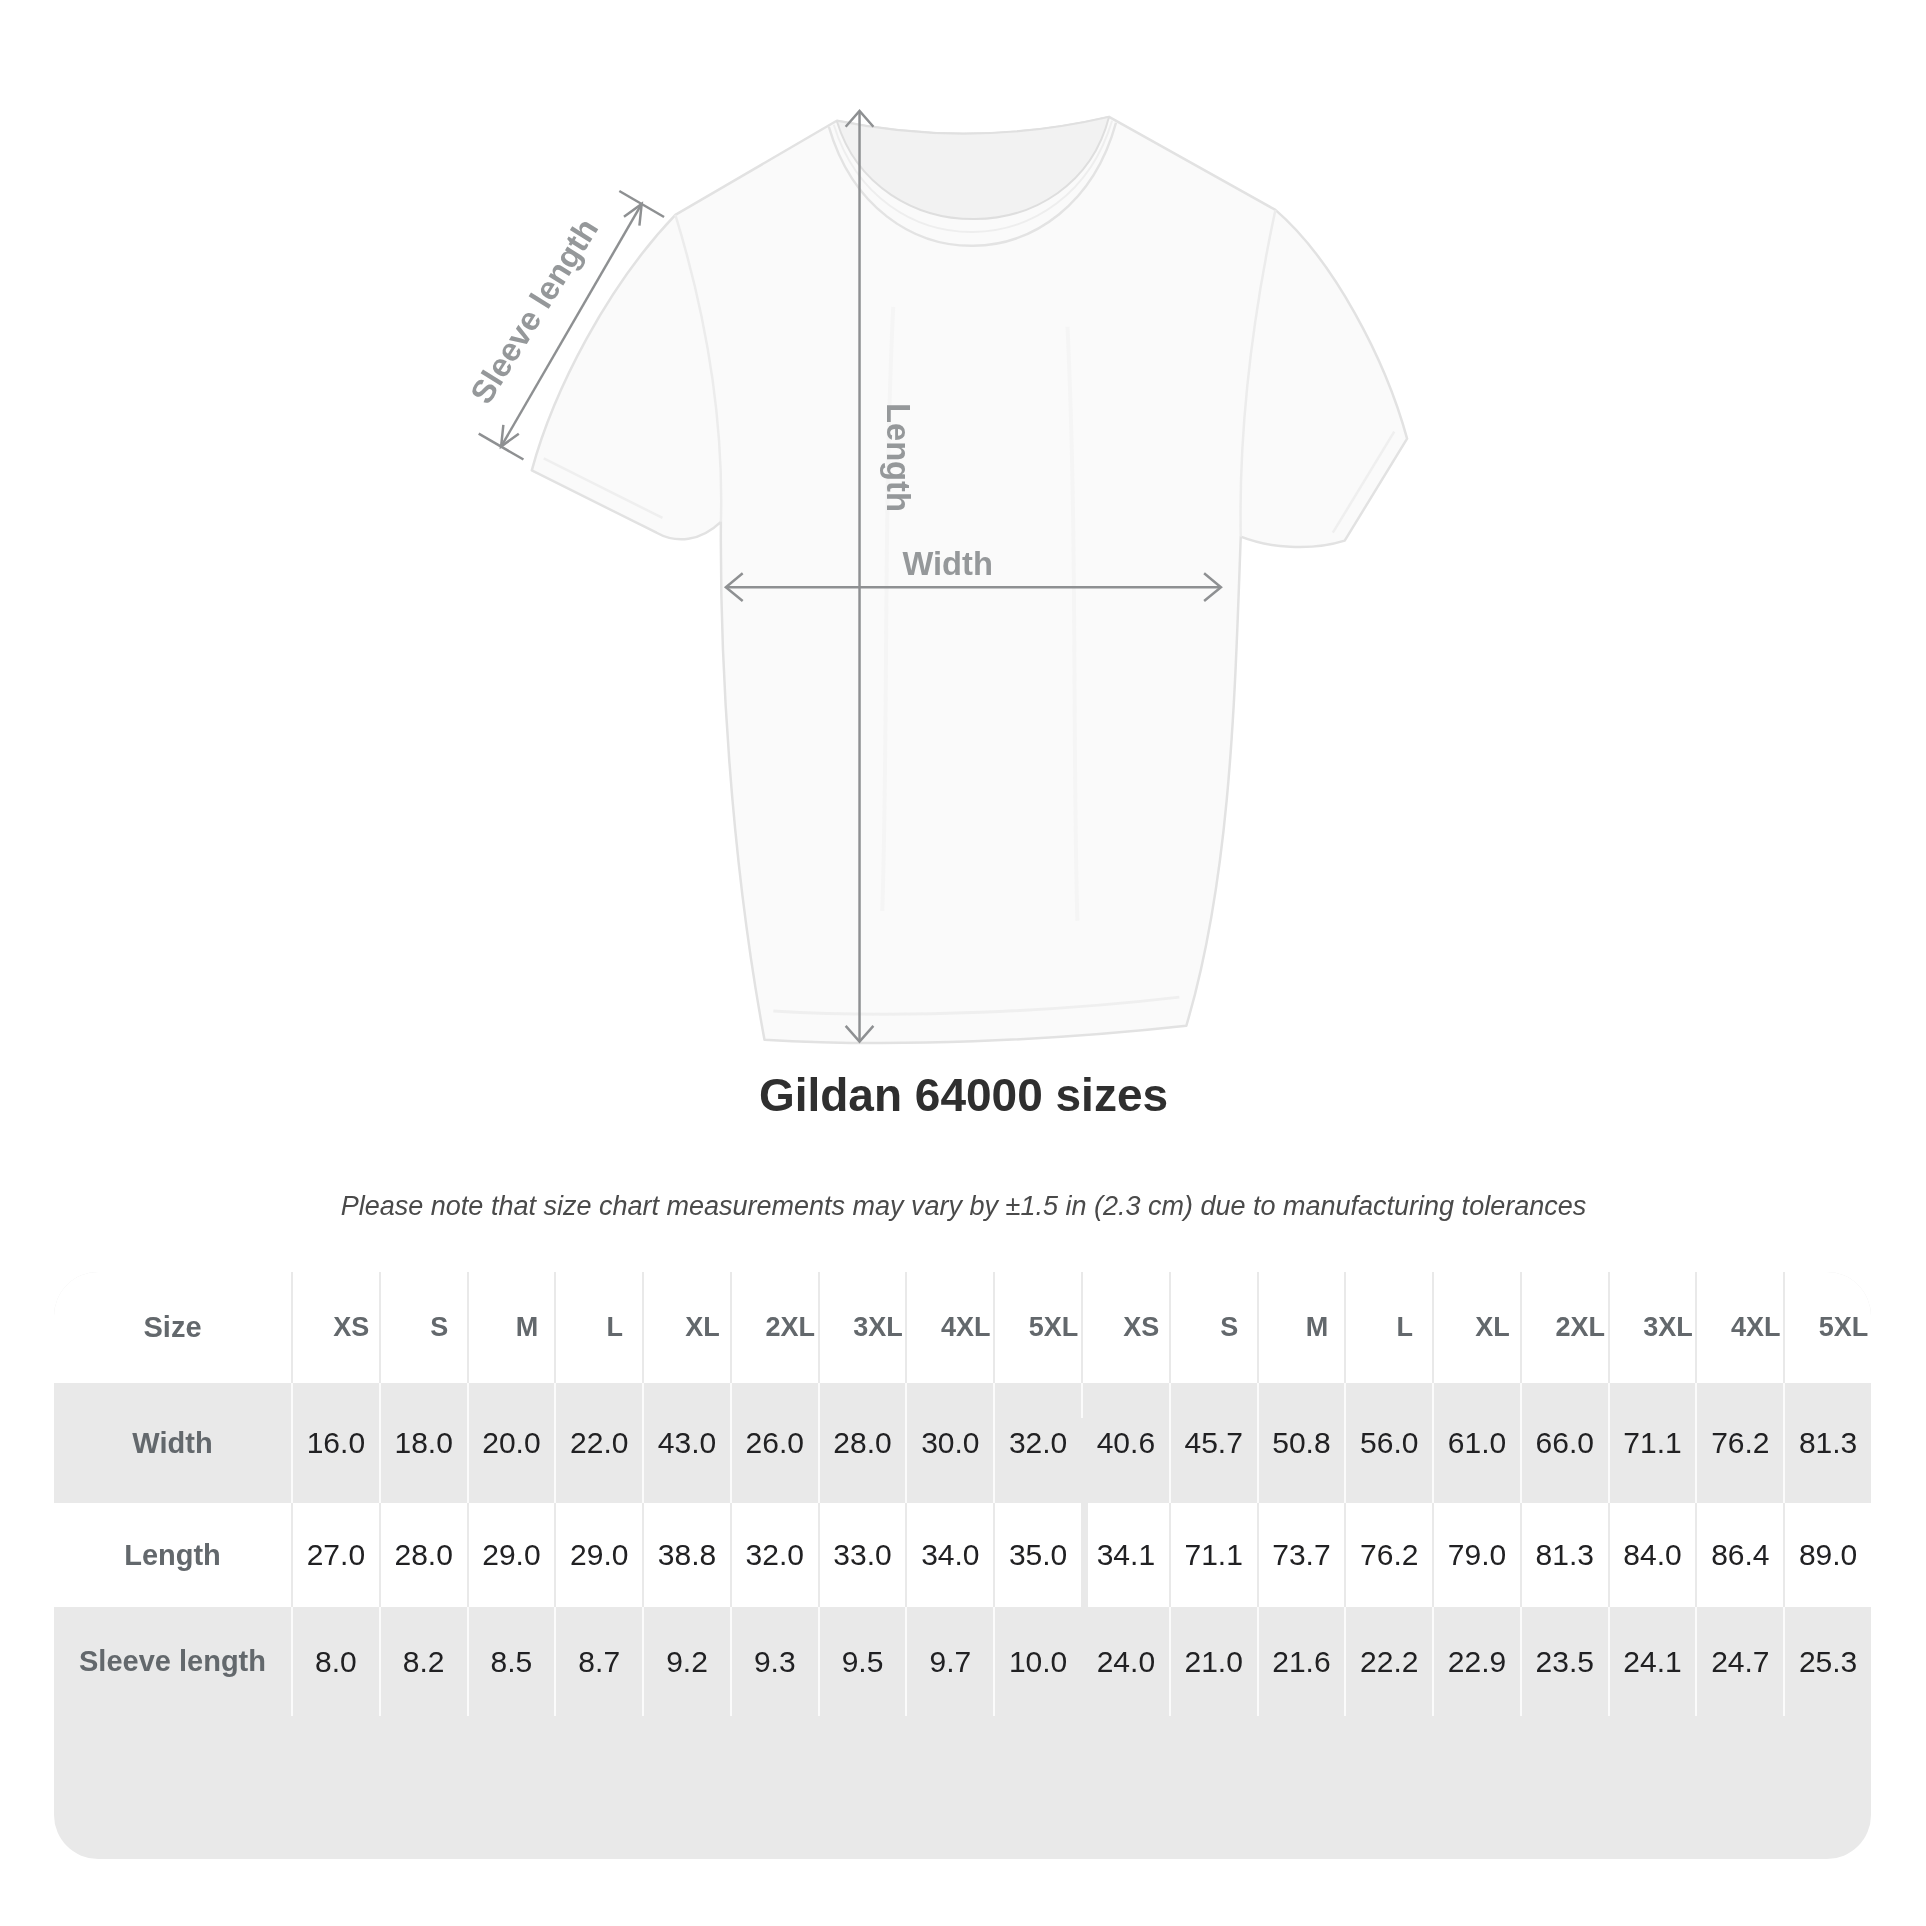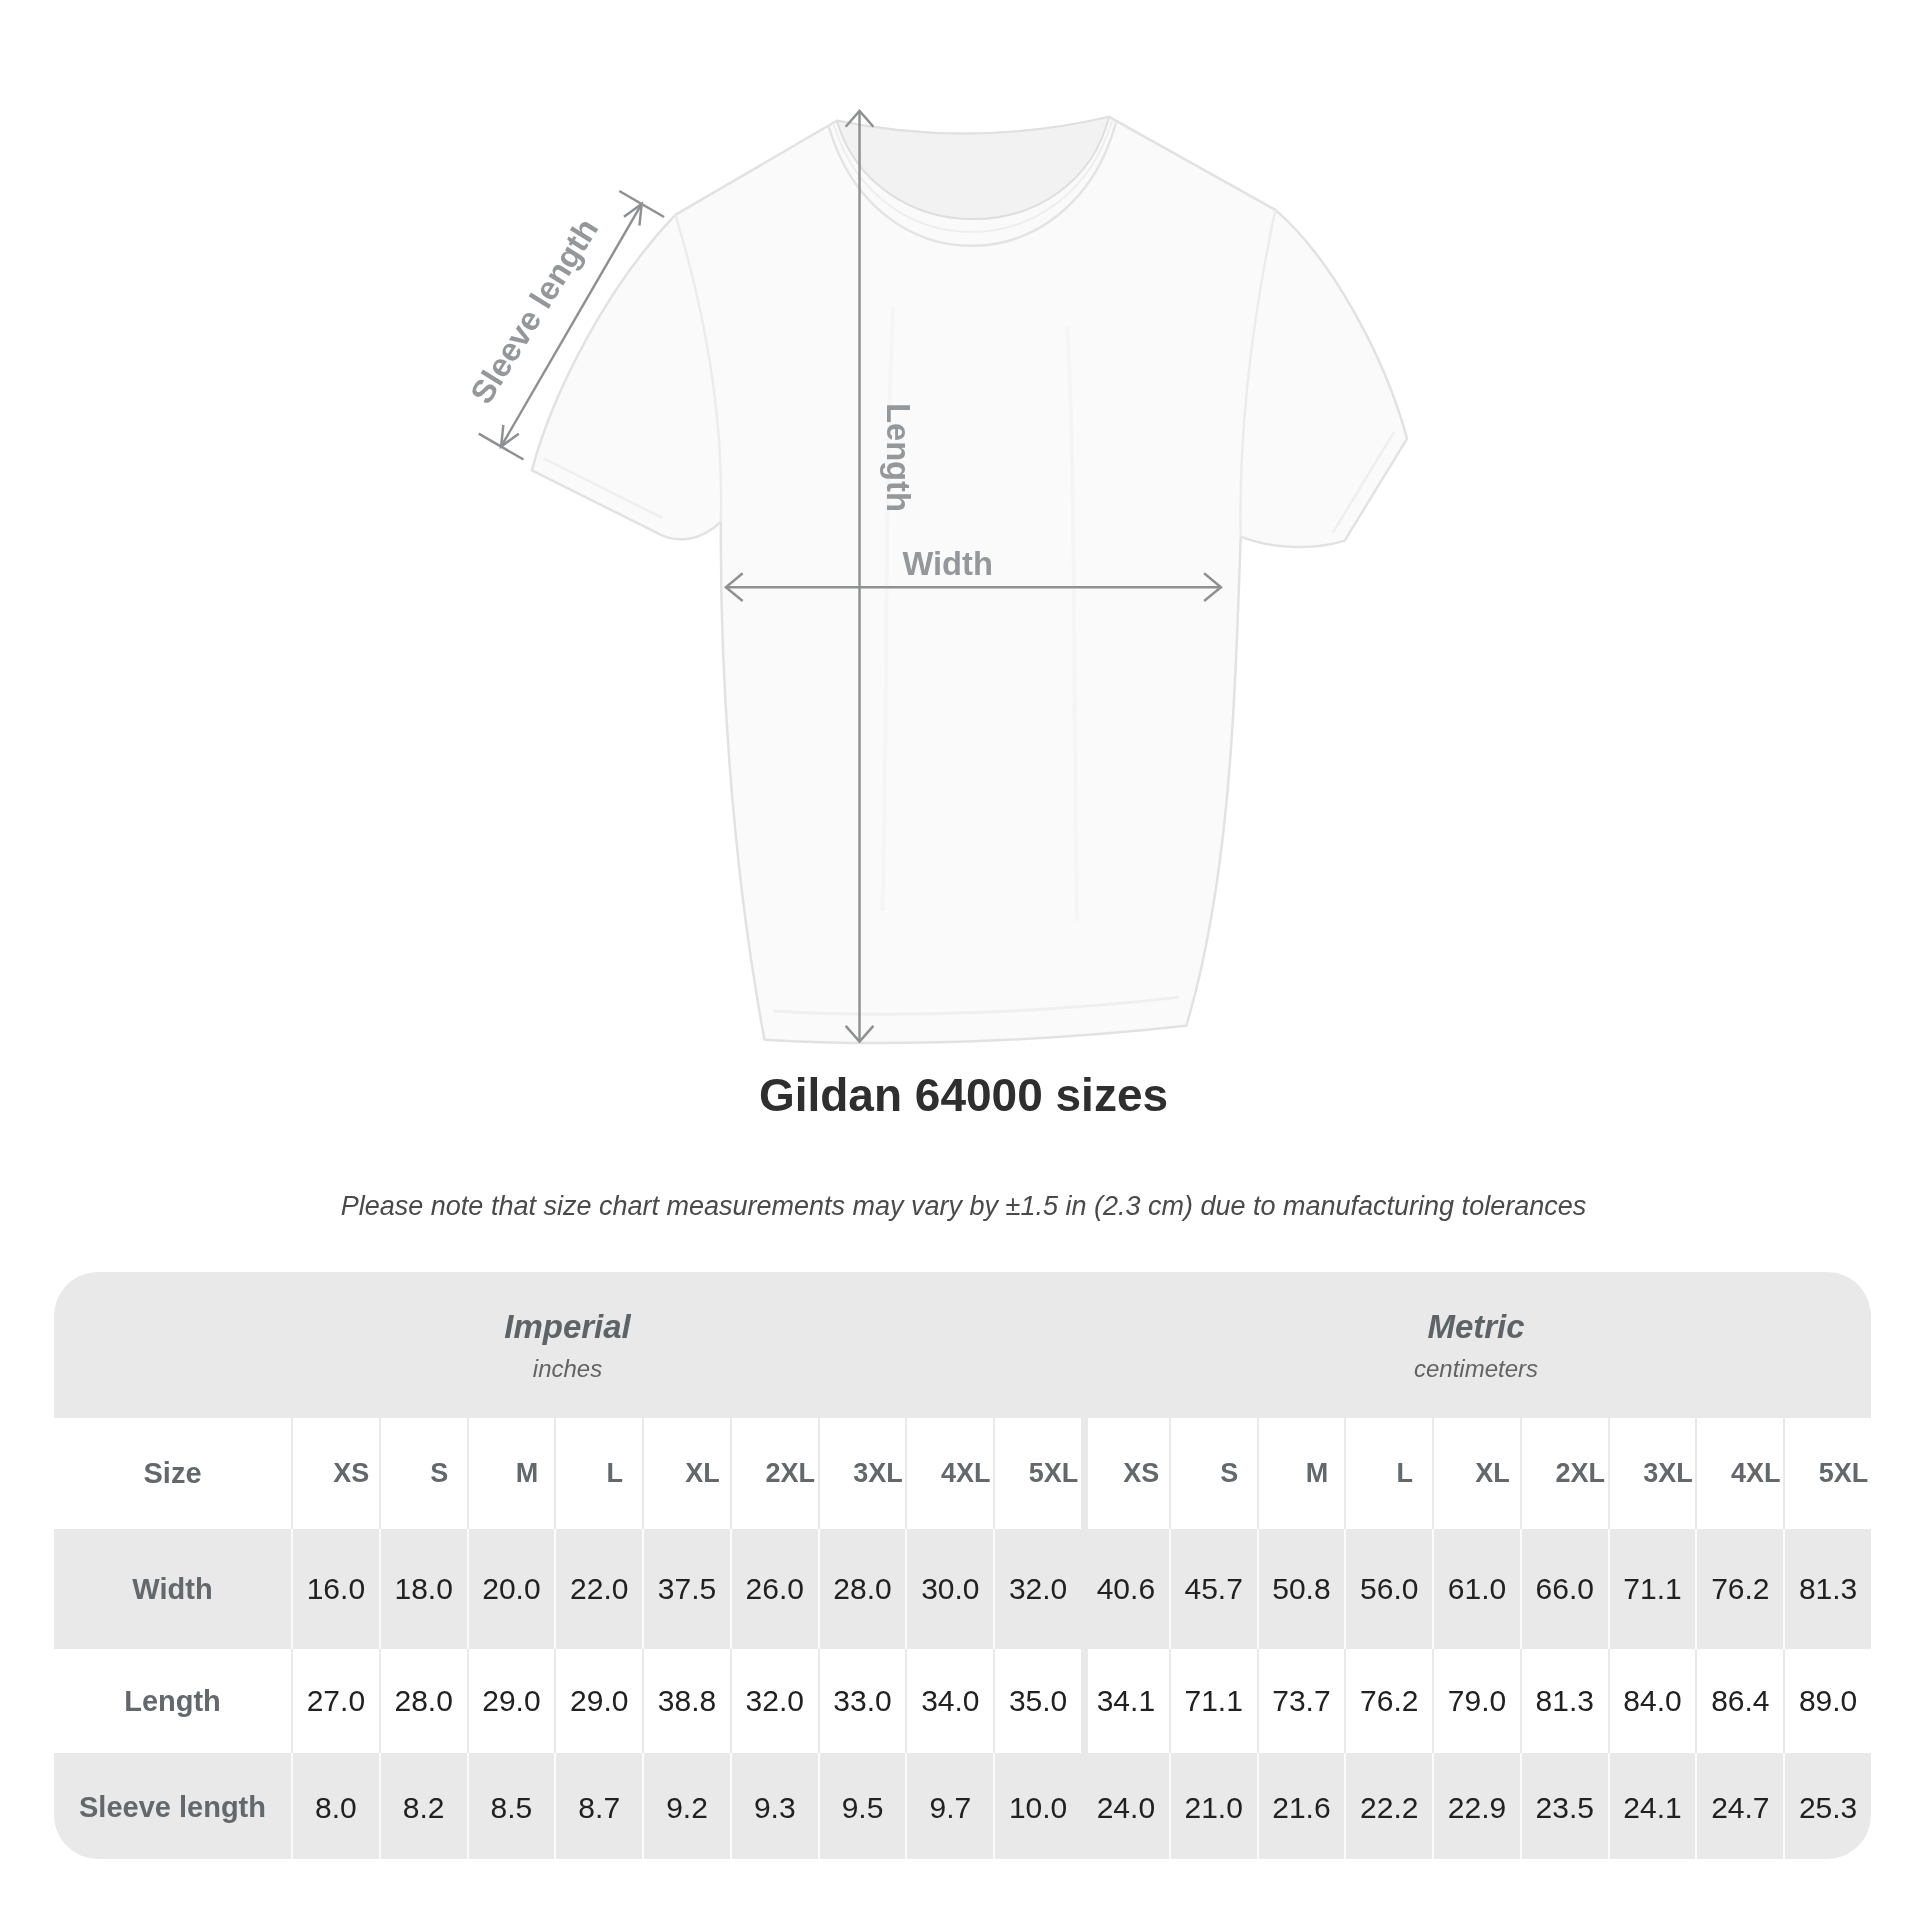--- a/index.html
+++ b/index.html
@@ -97,30 +97,20 @@
       <text transform="translate(896 462) rotate(90)" text-anchor="middle" font-size="33" font-weight="bold" fill="#95989a">Length</text>
       <text x="957" y="581" text-anchor="middle" font-size="33" font-weight="bold" fill="#95989a">Width</text>
     </svg>
   </div>
 
   <div class="page-title">Gildan 64000 sizes</div>
   <div class="page-note">Please note that size chart measurements may vary by ±1.5 in (2.3 cm) due to manufacturing tolerances</div>
 
   <div class="size-table">
 
-    <div class="group-header">
-      <div class="group imperial">
-        <div class="group-name">Imperial</div>
-        <div class="group-unit">inches</div>
-      </div>
-      <div class="group metric">
-        <div class="group-name">Metric</div>
-        <div class="group-unit">centimeters</div>
-      </div>
-    </div>
 
     <div class="trow white r0">
       <div class="c lab">Size</div>
       <div class="c head">XS</div>
       <div class="c head">S</div>
       <div class="c head">M</div>
       <div class="c head">L</div>
       <div class="c head">XL</div>
       <div class="c head">2XL</div>
       <div class="c head">3XL</div>
@@ -136,21 +126,21 @@
       <div class="c head">4XL</div>
       <div class="c head">5XL</div>
     </div>
 
     <div class="trow gray r1">
       <div class="c lab">Width</div>
       <div class="c">16.0</div>
       <div class="c">18.0</div>
       <div class="c">20.0</div>
       <div class="c">22.0</div>
-      <div class="c">37.5</div>
+      <div class="c">43.0</div>
       <div class="c">26.0</div>
       <div class="c">28.0</div>
       <div class="c">30.0</div>
       <div class="c">32.0</div>
       <div class="c">40.6</div>
       <div class="c">45.7</div>
       <div class="c">50.8</div>
       <div class="c">56.0</div>
       <div class="c">61.0</div>
       <div class="c">66.0</div>

